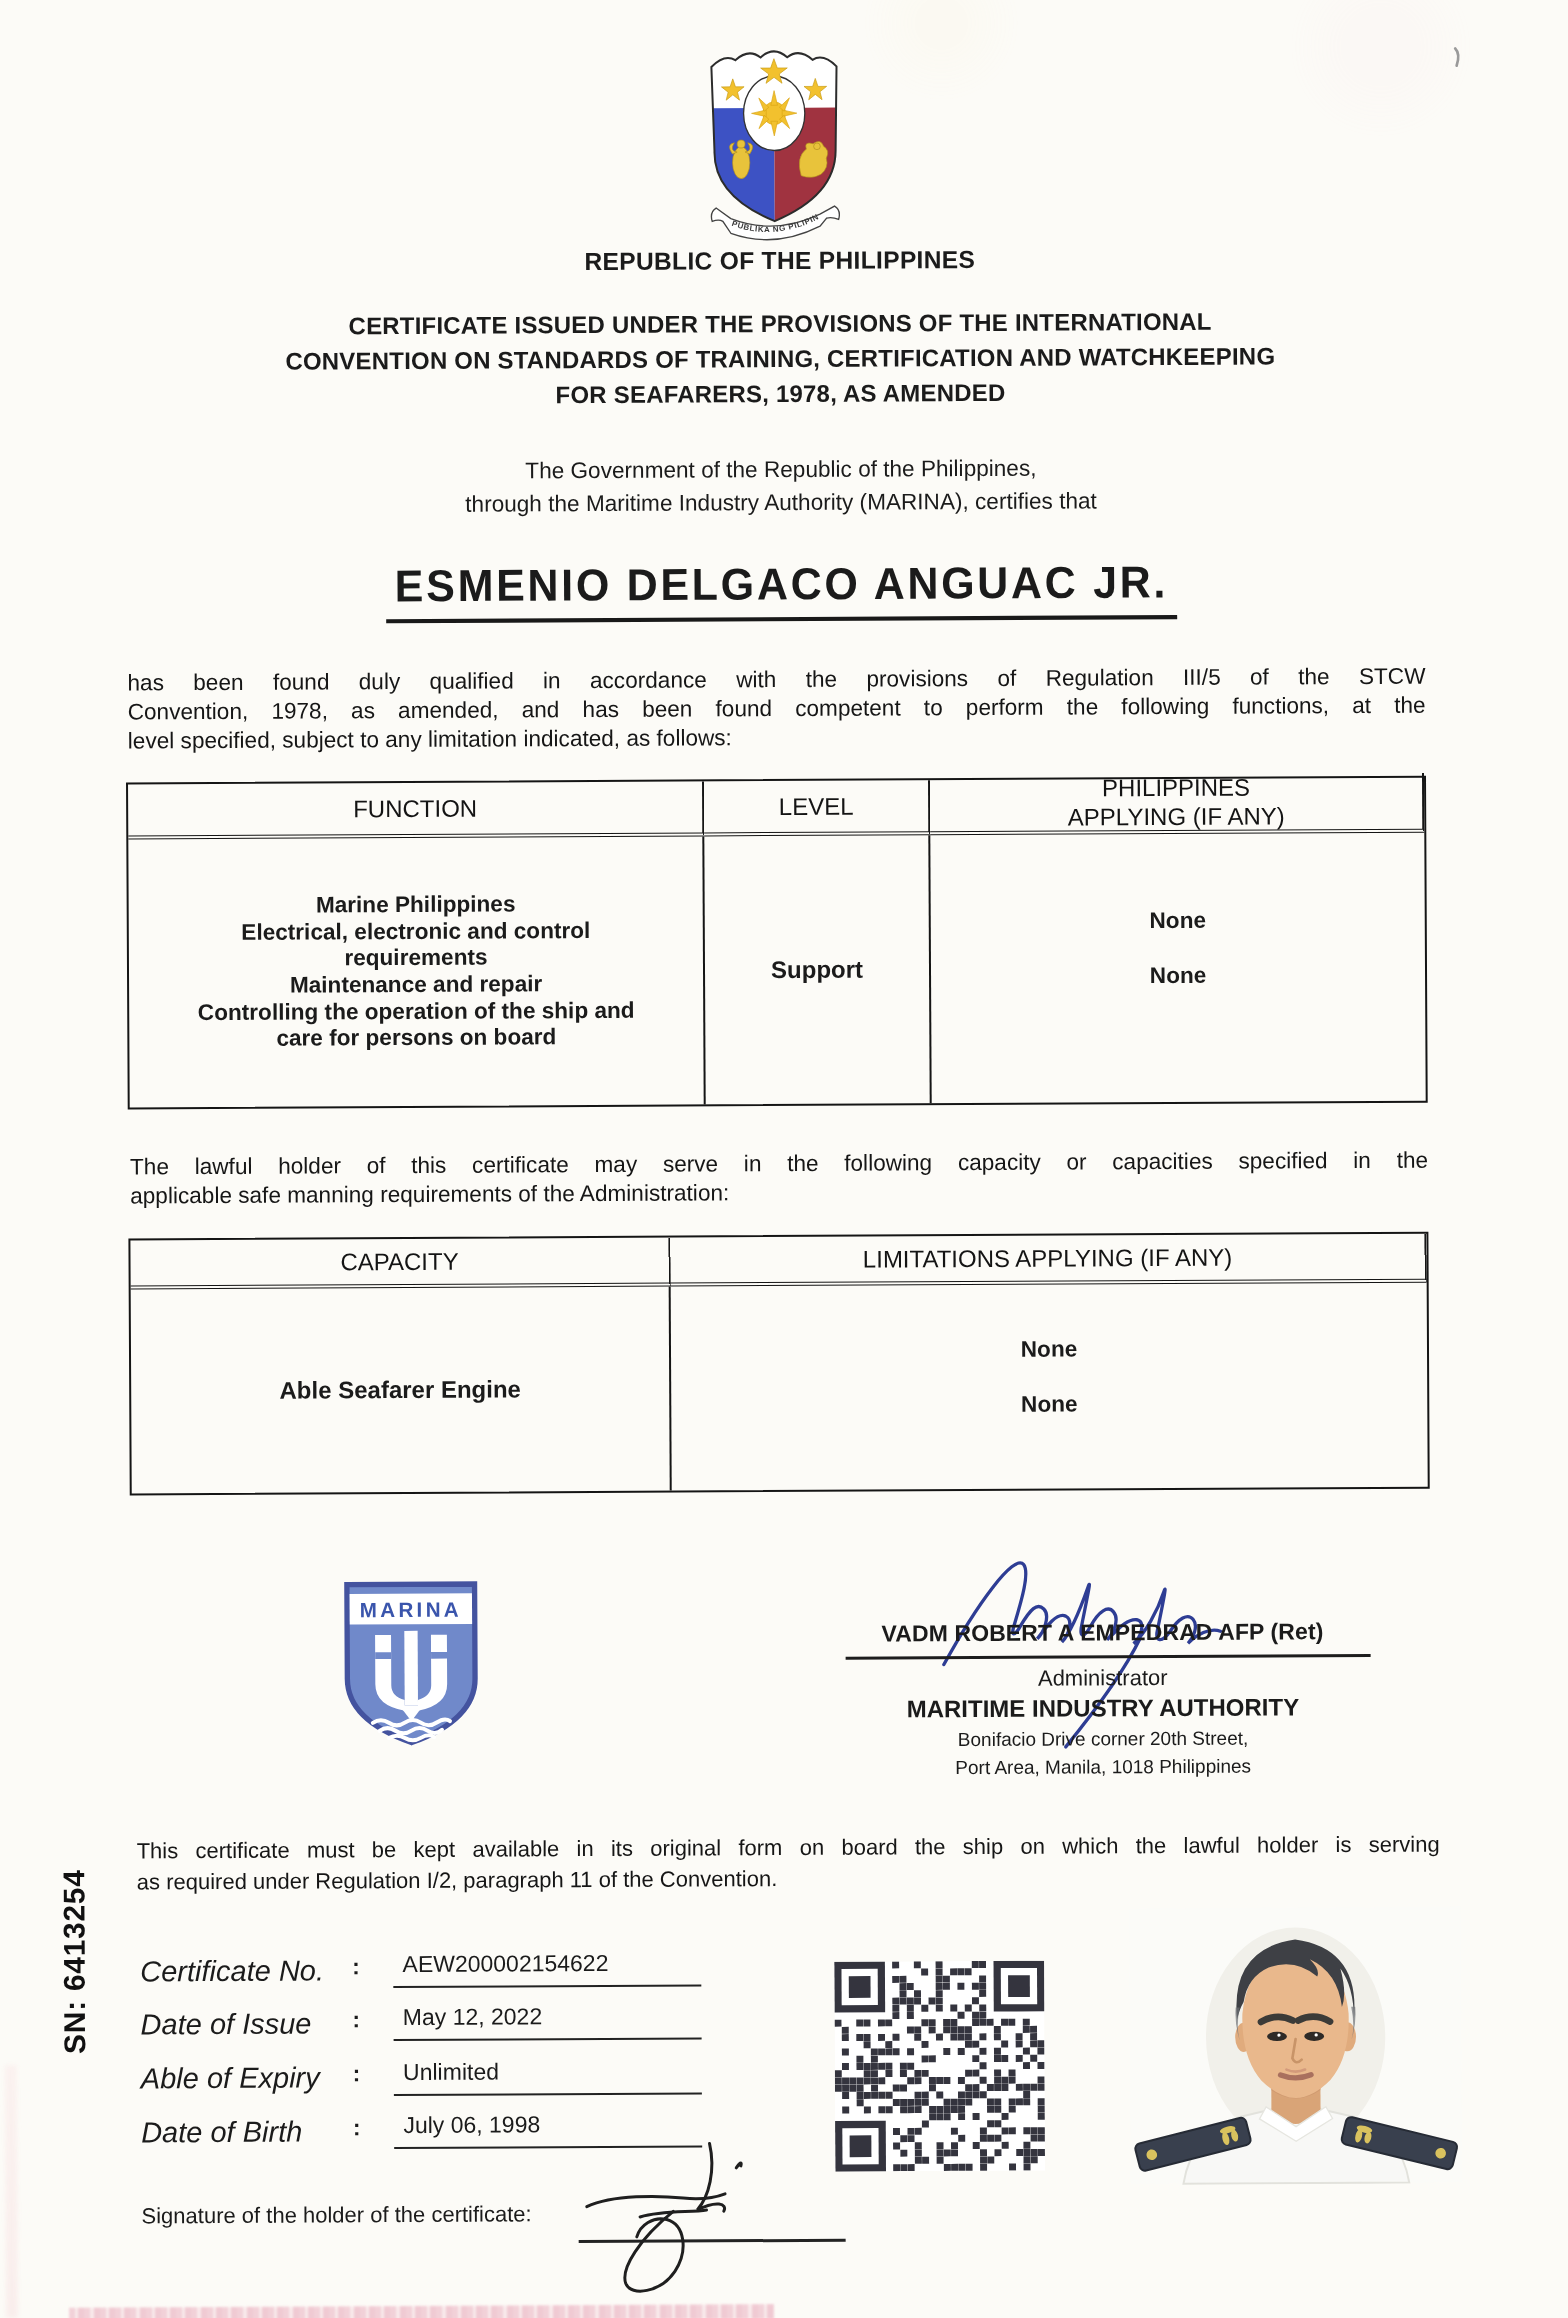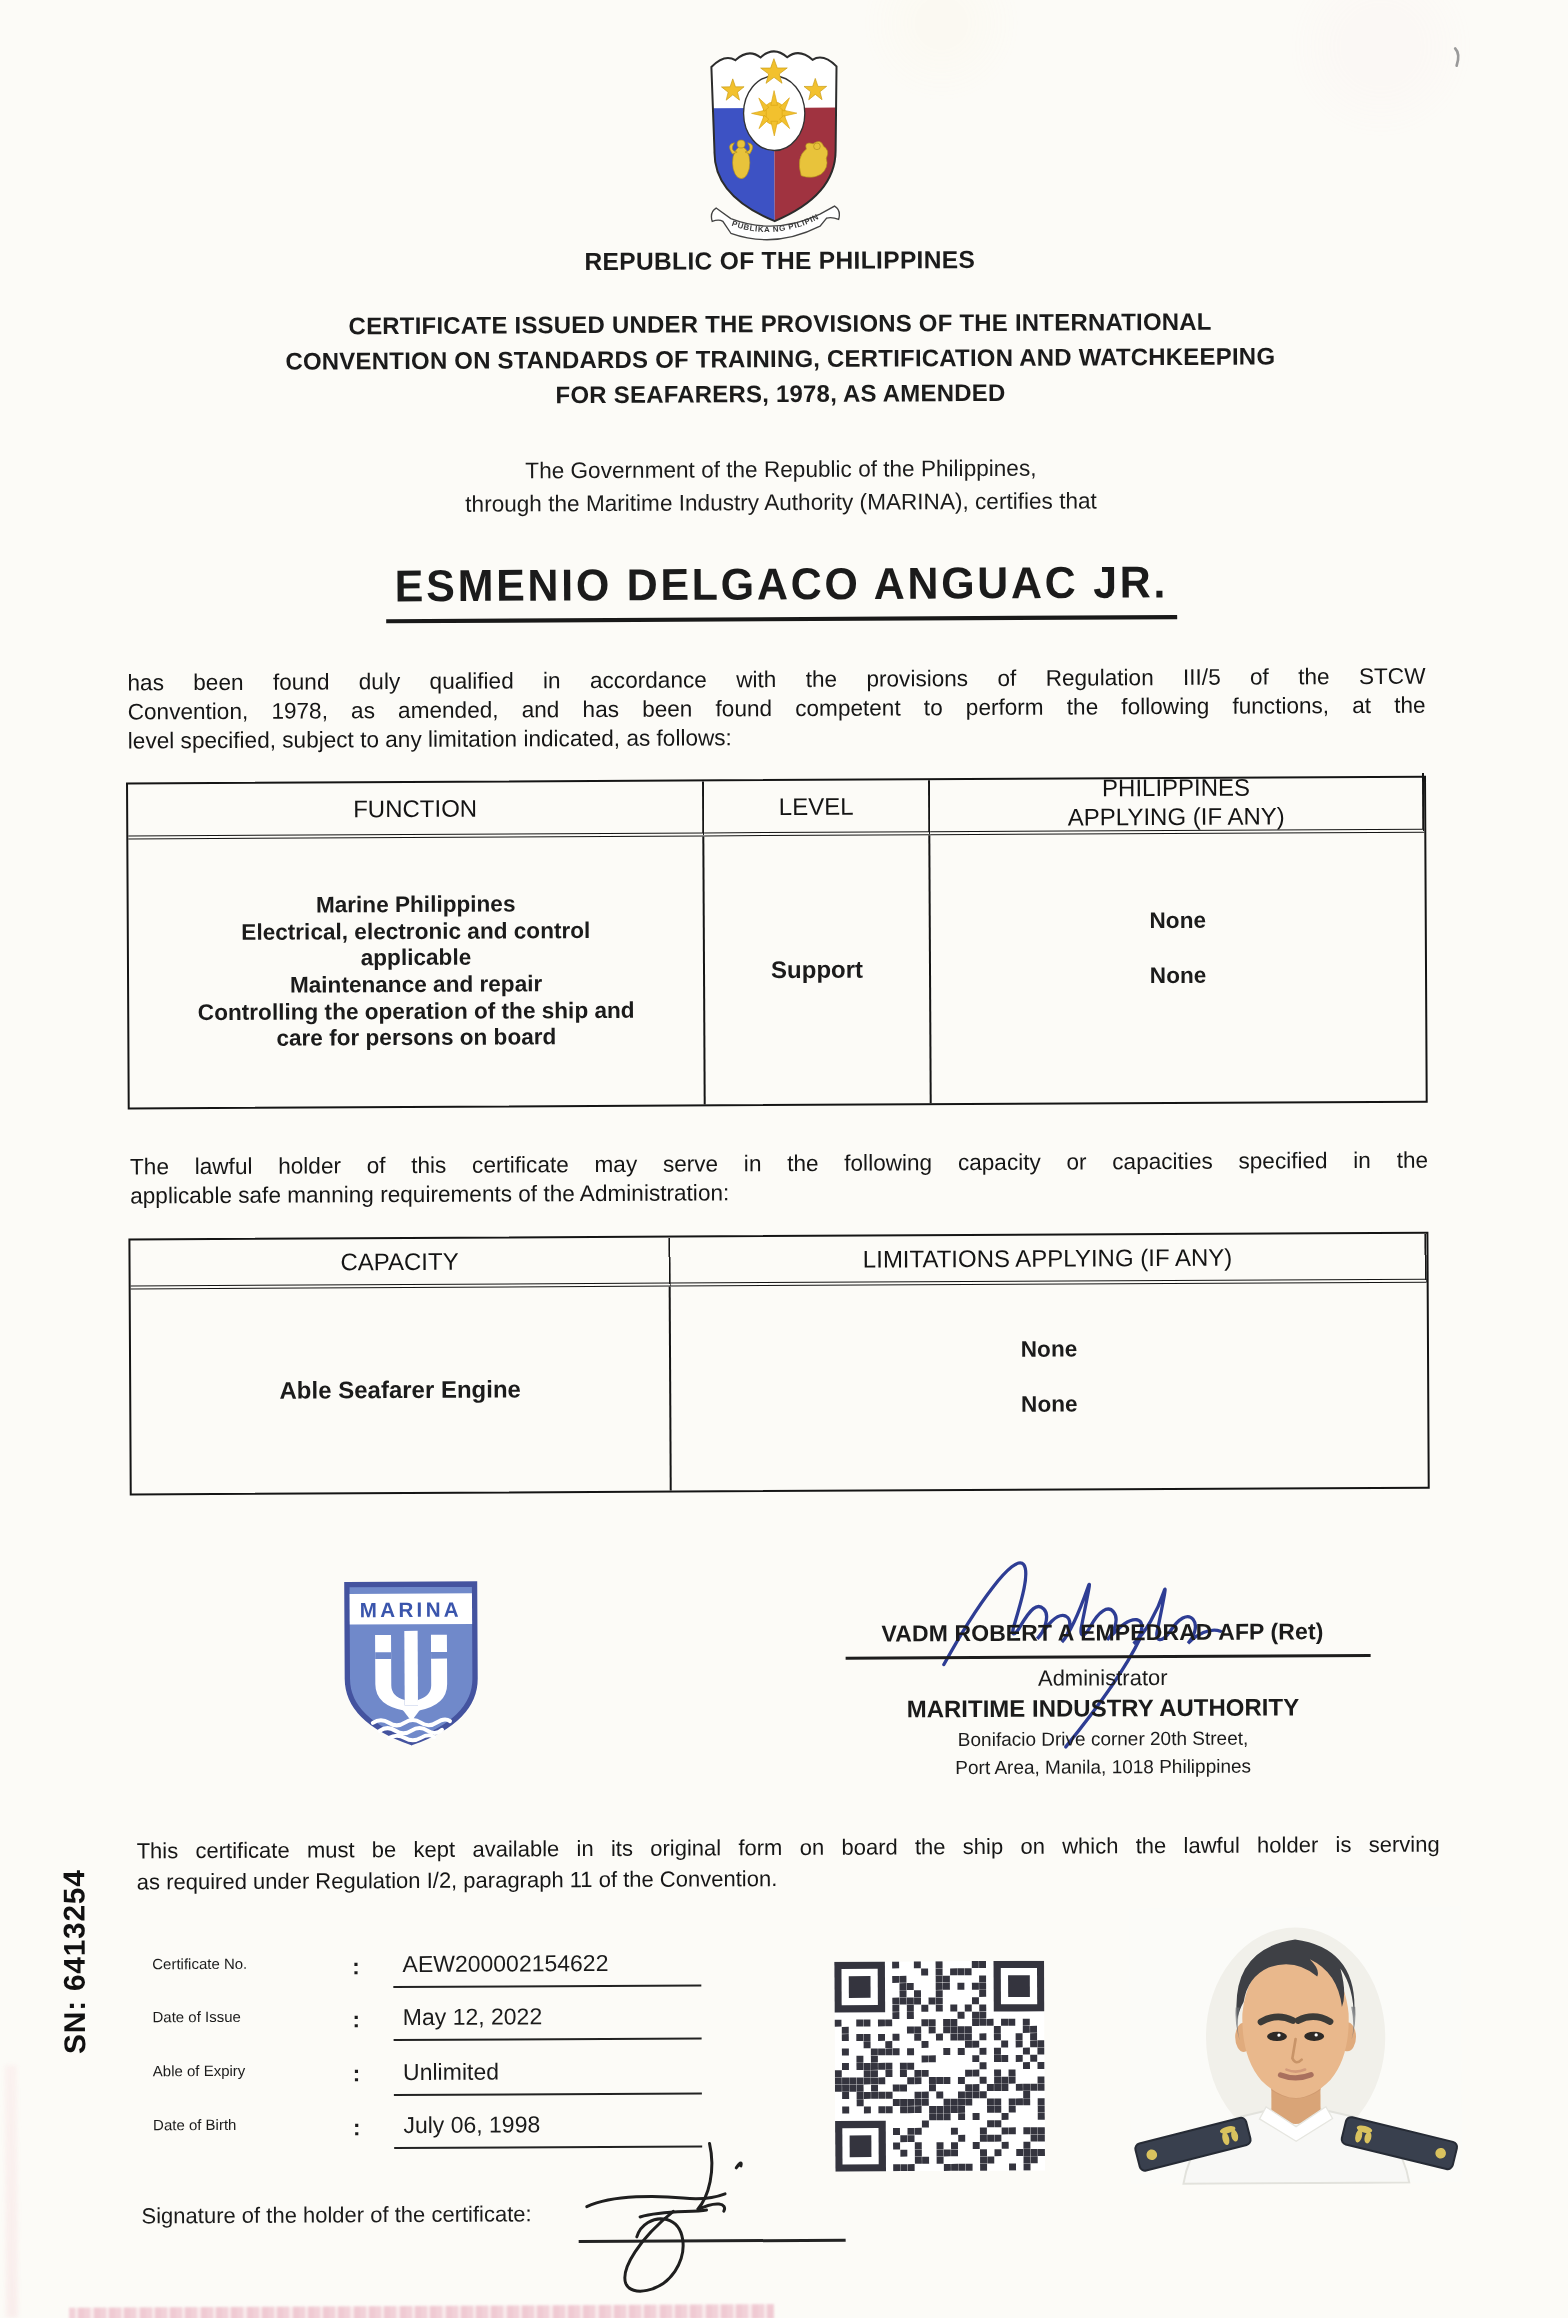--- a/index.html
+++ b/index.html
@@ -40,21 +40,21 @@
   .cap{font-weight:bold;font-size:24px;}
   
   .sigblock{left:824px;width:552px;text-align:center;}
   .signame{top:1621px;font-size:23px;font-weight:bold;letter-spacing:0.1px;}
   .sigrule{left:843px;top:1657px;width:525px;height:2.7px;background:#1d1d1d;}
   .sigrole{top:1667px;font-size:22px;}
   .sigorg{top:1696px;font-size:24px;font-weight:bold;}
   .sigaddr1{top:1730px;font-size:19px;}
   .sigaddr2{top:1758px;font-size:19px;}
   
-  .dlabel{left:148px;font-size:15px;}
+  .dlabel{left:136px;font-size:29px;font-style:italic;}
   .dcolon{left:348px;font-size:22.6px;font-weight:bold;}
   .dval{left:389px;width:299px;border-bottom:2px solid #222;padding:0 0 8px 9.3px;
         font-size:23px;}
   .serial{
     left:-40px;top:1942px;width:219px;height:32px;transform:rotate(-90deg);
     font-size:30px;font-weight:bold;text-align:center;letter-spacing:0.7px;color:#111;
   }
   .holderlabel{left:136px;top:2200px;font-size:22px;}
   .holderline{left:573px;top:2239px;width:267px;height:2.7px;background:#232323;}
   .fringe{
@@ -158,21 +158,21 @@
   <div class="abs tbl t1" style="left:128px;top:779px;width:1296px;height:323px">
     <div class="cell hed">FUNCTION</div>
     <div class="cell hed">LEVEL</div>
     <div class="cell hed limhead">
       <div>PHILIPPINES</div>
       <div>APPLYING (IF ANY)</div>
     </div>
     <div class="cell funlines">
       <div>Marine Philippines</div>
       <div>Electrical, electronic and control</div>
-      <div>applicable</div>
+      <div>requirements</div>
       <div>Maintenance and repair</div>
       <div>Controlling the operation of the ship and</div>
       <div>care for persons on board</div>
     </div>
     <div class="cell lvl">Support</div>
     <div class="cell nones" style="justify-content:center;padding-bottom:40px">
       <div>None</div>
       <div>None</div>
     </div>
   </div>

